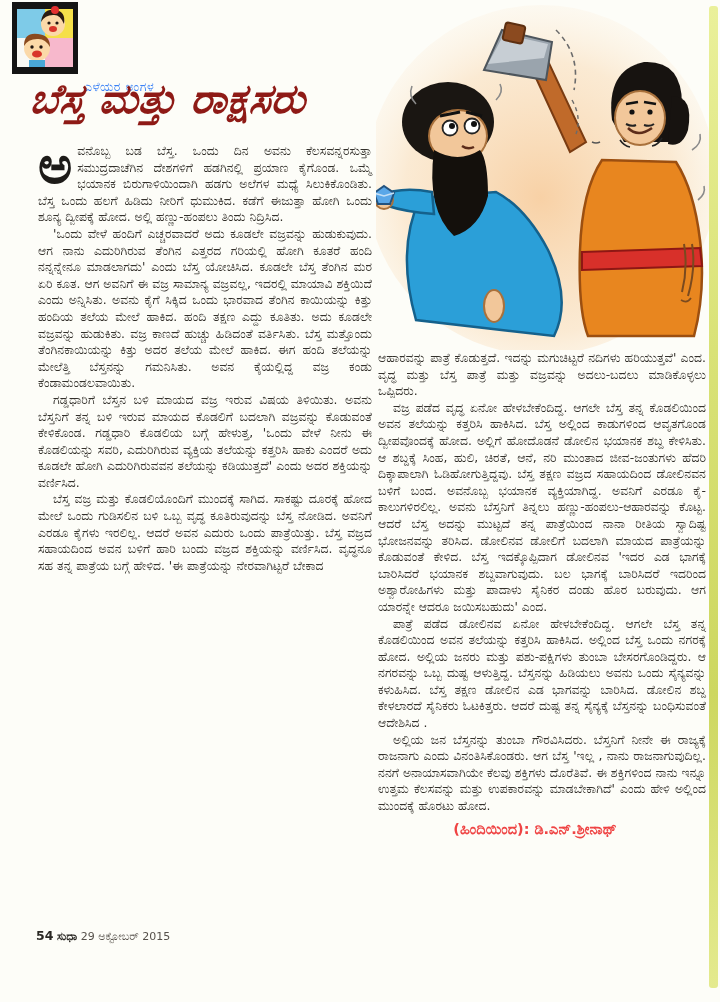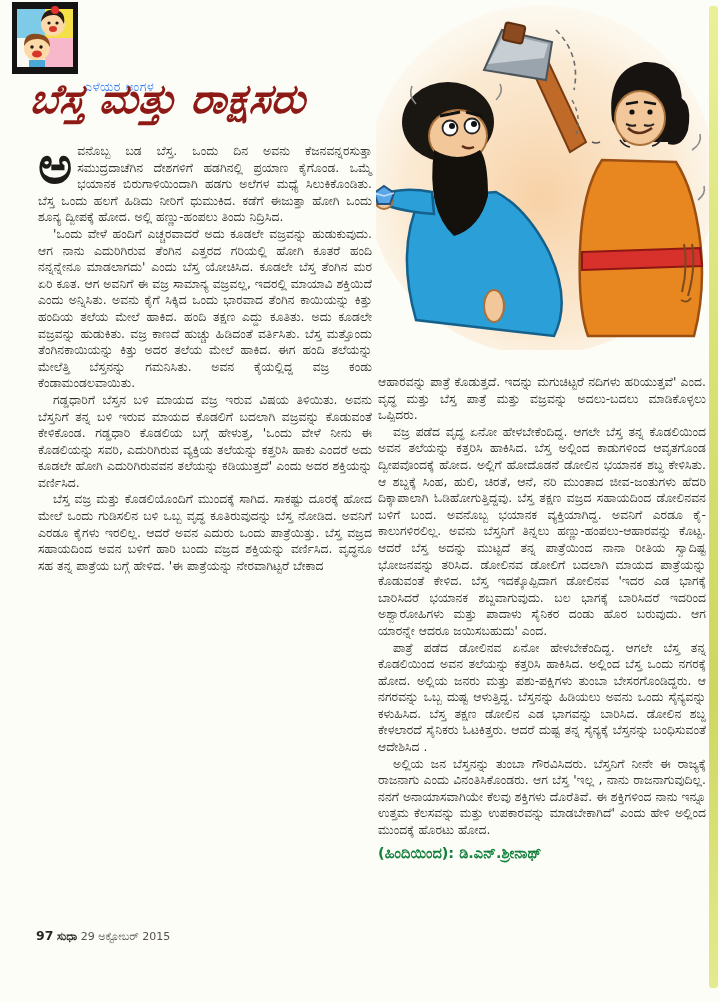--- a/index.html
+++ b/index.html
@@ -17,26 +17,26 @@
     position:absolute;left:30px;top:78px;width:360px;margin:0;
     font-family:"DejaVu Serif",serif;font-style:italic;font-weight:bold;
     font-size:41px;line-height:1.05;color:#8e1a16;transform:skewX(-4deg);
     white-space:nowrap;
   }
   
   .illustration{position:absolute;left:376px;top:0;width:336px;height:350px;}
   
   .col{position:absolute;font-size:12.4px;line-height:16.6px;text-align:justify;}
   .col1{left:38px;top:143px;width:334px;}
-  .col2{left:378px;top:350px;width:328px;margin-top:24px;}
+  .col2{left:378px;top:350px;width:328px;}
   .para{margin:0;}
   .indent{text-indent:15px;}
   .dropcap{float:left;font-size:52px;line-height:42px;font-weight:bold;color:#1d1b18;margin:1px 5px 0 0;font-family:"DejaVu Serif",serif;}
   
-  .author{margin-top:6px;text-align:left;font-weight:bold;font-size:14.5px;color:#15803d;padding-right:14px;}
+  .author{margin-top:6px;text-align:center;font-weight:bold;font-size:14.5px;color:#ef4444;padding-right:14px;}
   
   .footer{position:absolute;left:36px;top:928px;font-size:11px;color:#2a2824;}
   .footer .pgnum{font-weight:bold;font-size:12.5px;}
   .footer .mag{font-weight:bold;}
   .footer .date{color:#55504a;}
   
   .edge-strip{
     position:absolute;right:2px;top:6px;width:9px;height:982px;
     background:linear-gradient(180deg,#eaf09a 0%,#d9e276 35%,#cdd75f 70%,#e4ea8e 100%);
     border-radius:3px;
@@ -140,35 +140,35 @@
       </g>
 
       <g>
         <path d="M306 292 q6 -24 2 -48 M312 296 q8 -28 4 -52" stroke="#7a4a1f" stroke-width="2" fill="none"></path>
         <path d="M305 300 q6 4 10 -2" stroke="#7a4a1f" stroke-width="1.6" fill="none"></path>
       </g>
     </svg>
   </div>
 
   <div class="col col1">
-    <p class="para"><span class="dropcap">ಅ</span><span>ವನೊಬ್ಬ ಬಡ ಬೆಸ್ತ. ಒಂದು ದಿನ ಅವನು ಕೆಜನವನ್ನರಸುತ್ತಾ ಸಮುದ್ರದಾಚೆಗಿನ ದೇಶಗಳಿಗೆ ಹಡಗಿನಲ್ಲಿ ಪ್ರಯಾಣ ಕೈಗೊಂಡ. ಒಮ್ಮೆ ಭಯಾನಕ ಬಿರುಗಾಳಿಯಿಂದಾಗಿ ಹಡಗು ಅಲೆಗಳ ಮಧ್ಯೆ ಸಿಲುಕಿಕೊಂಡಿತು. ಬೆಸ್ತ ಒಂದು ಹಲಗೆ ಹಿಡಿದು ನೀರಿಗೆ ಧುಮುಕಿದ. ಕಡೆಗೆ ಈಜುತ್ತಾ ಹೋಗಿ ಒಂದು ಶೂನ್ಯ ದ್ವೀಪಕ್ಕೆ ಹೋದ. ಅಲ್ಲಿ ಹಣ್ಣು-ಹಂಪಲು ತಿಂದು ನಿದ್ರಿಸಿದ.</span></p>
+    <p class="para"><span class="dropcap">ಅ</span><span>ವನೊಬ್ಬ ಬಡ ಬೆಸ್ತ. ಒಂದು ದಿನ ಅವನು ಕೆಲಸವನ್ನರಸುತ್ತಾ ಸಮುದ್ರದಾಚೆಗಿನ ದೇಶಗಳಿಗೆ ಹಡಗಿನಲ್ಲಿ ಪ್ರಯಾಣ ಕೈಗೊಂಡ. ಒಮ್ಮೆ ಭಯಾನಕ ಬಿರುಗಾಳಿಯಿಂದಾಗಿ ಹಡಗು ಅಲೆಗಳ ಮಧ್ಯೆ ಸಿಲುಕಿಕೊಂಡಿತು. ಬೆಸ್ತ ಒಂದು ಹಲಗೆ ಹಿಡಿದು ನೀರಿಗೆ ಧುಮುಕಿದ. ಕಡೆಗೆ ಈಜುತ್ತಾ ಹೋಗಿ ಒಂದು ಶೂನ್ಯ ದ್ವೀಪಕ್ಕೆ ಹೋದ. ಅಲ್ಲಿ ಹಣ್ಣು-ಹಂಪಲು ತಿಂದು ನಿದ್ರಿಸಿದ.</span></p>
     <p class="para indent">'ಒಂದು ವೇಳೆ ಹಂದಿಗೆ ಎಚ್ಚರವಾದರೆ ಅದು ಕೂಡಲೇ ವಜ್ರವನ್ನು ಹುಡುಕುವುದು. ಆಗ ನಾನು ಎದುರಿಗಿರುವ ತೆಂಗಿನ ಎತ್ತರದ ಗರಿಯಲ್ಲಿ ಹೋಗಿ ಕೂತರೆ ಹಂದಿ ನನ್ನನ್ನೇನೂ ಮಾಡಲಾಗದು' ಎಂದು ಬೆಸ್ತ ಯೋಚಿಸಿದ. ಕೂಡಲೇ ಬೆಸ್ತ ತೆಂಗಿನ ಮರ ಏರಿ ಕೂತ. ಆಗ ಅವನಿಗೆ ಈ ವಜ್ರ ಸಾಮಾನ್ಯ ವಜ್ರವಲ್ಲ, ಇದರಲ್ಲಿ ಮಾಯಾವಿ ಶಕ್ತಿಯಿದೆ ಎಂದು ಅನ್ನಿಸಿತು. ಅವನು ಕೈಗೆ ಸಿಕ್ಕಿದ ಒಂದು ಭಾರವಾದ ತೆಂಗಿನ ಕಾಯಿಯನ್ನು ಕಿತ್ತು ಹಂದಿಯ ತಲೆಯ ಮೇಲೆ ಹಾಕಿದ. ಹಂದಿ ತಕ್ಷಣ ಎದ್ದು ಕೂತಿತು. ಅದು ಕೂಡಲೇ ವಜ್ರವನ್ನು ಹುಡುಕಿತು. ವಜ್ರ ಕಾಣದೆ ಹುಚ್ಚು ಹಿಡಿದಂತೆ ವರ್ತಿಸಿತು. ಬೆಸ್ತ ಮತ್ತೊಂದು ತೆಂಗಿನಕಾಯಿಯನ್ನು ಕಿತ್ತು ಅದರ ತಲೆಯ ಮೇಲೆ ಹಾಕಿದ. ಈಗ ಹಂದಿ ತಲೆಯನ್ನು ಮೇಲೆತ್ತಿ ಬೆಸ್ತನನ್ನು ಗಮನಿಸಿತು. ಅವನ ಕೈಯಲ್ಲಿದ್ದ ವಜ್ರ ಕಂಡು ಕೆಂಡಾಮಂಡಲವಾಯಿತು.</p>
     <p class="para indent">ಗಡ್ಡಧಾರಿಗೆ ಬೆಸ್ತನ ಬಳಿ ಮಾಯದ ವಜ್ರ ಇರುವ ವಿಷಯ ತಿಳಿಯಿತು. ಅವನು ಬೆಸ್ತನಿಗೆ ತನ್ನ ಬಳಿ ಇರುವ ಮಾಯದ ಕೊಡಲಿಗೆ ಬದಲಾಗಿ ವಜ್ರವನ್ನು ಕೊಡುವಂತೆ ಕೇಳಿಕೊಂಡ. ಗಡ್ಡಧಾರಿ ಕೊಡಲಿಯ ಬಗ್ಗೆ ಹೇಳುತ್ತ, 'ಒಂದು ವೇಳೆ ನೀನು ಈ ಕೊಡಲಿಯನ್ನು ಸವರಿ, ಎದುರಿಗಿರುವ ವ್ಯಕ್ತಿಯ ತಲೆಯನ್ನು ಕತ್ತರಿಸಿ ಹಾಕು ಎಂದರೆ ಅದು ಕೂಡಲೇ ಹೋಗಿ ಎದುರಿಗಿರುವವನ ತಲೆಯನ್ನು ಕಡಿಯುತ್ತದೆ' ಎಂದು ಅದರ ಶಕ್ತಿಯನ್ನು ವರ್ಣಿಸಿದ.</p>
     <p class="para indent">ಬೆಸ್ತ ವಜ್ರ ಮತ್ತು ಕೊಡಲಿಯೊಂದಿಗೆ ಮುಂದಕ್ಕೆ ಸಾಗಿದ. ಸಾಕಷ್ಟು ದೂರಕ್ಕೆ ಹೋದ ಮೇಲೆ ಒಂದು ಗುಡಿಸಲಿನ ಬಳಿ ಒಬ್ಬ ವೃದ್ಧ ಕೂತಿರುವುದನ್ನು ಬೆಸ್ತ ನೋಡಿದ. ಅವನಿಗೆ ಎರಡೂ ಕೈಗಳು ಇರಲಿಲ್ಲ. ಆದರೆ ಅವನ ಎದುರು ಒಂದು ಪಾತ್ರೆಯಿತ್ತು. ಬೆಸ್ತ ವಜ್ರದ ಸಹಾಯದಿಂದ ಅವನ ಬಳಿಗೆ ಹಾರಿ ಬಂದು ವಜ್ರದ ಶಕ್ತಿಯನ್ನು ವರ್ಣಿಸಿದ. ವೃದ್ಧನೂ ಸಹ ತನ್ನ ಪಾತ್ರೆಯ ಬಗ್ಗೆ ಹೇಳಿದ. 'ಈ ಪಾತ್ರೆಯನ್ನು ನೇರವಾಗಿಟ್ಟರೆ ಬೇಕಾದ</p>
   </div>
 
   <div class="col col2">
     <p class="para">ಆಹಾರವನ್ನು ಪಾತ್ರೆ ಕೊಡುತ್ತದೆ. ಇದನ್ನು ಮಗುಚಿಟ್ಟರೆ ನದಿಗಳು ಹರಿಯುತ್ತವೆ' ಎಂದ. ವೃದ್ಧ ಮತ್ತು ಬೆಸ್ತ ಪಾತ್ರೆ ಮತ್ತು ವಜ್ರವನ್ನು ಅದಲು-ಬದಲು ಮಾಡಿಕೊಳ್ಳಲು ಒಪ್ಪಿದರು.</p>
     <p class="para indent">ವಜ್ರ ಪಡೆದ ವೃದ್ಧ ಏನೋ ಹೇಳಬೇಕೆಂದಿದ್ದ. ಆಗಲೇ ಬೆಸ್ತ ತನ್ನ ಕೊಡಲಿಯಿಂದ ಅವನ ತಲೆಯನ್ನು ಕತ್ತರಿಸಿ ಹಾಕಿಸಿದ. ಬೆಸ್ತ ಅಲ್ಲಿಂದ ಕಾಡುಗಳಿಂದ ಆವೃತಗೊಂಡ ದ್ವೀಪವೊಂದಕ್ಕೆ ಹೋದ. ಅಲ್ಲಿಗೆ ಹೋದೊಡನೆ ಡೋಲಿನ ಭಯಾನಕ ಶಬ್ದ ಕೇಳಿಸಿತು. ಆ ಶಬ್ದಕ್ಕೆ ಸಿಂಹ, ಹುಲಿ, ಚಿರತೆ, ಆನೆ, ನರಿ ಮುಂತಾದ ಜೀವ-ಜಂತುಗಳು ಹೆದರಿ ದಿಕ್ಕಾಪಾಲಾಗಿ ಓಡಿಹೋಗುತ್ತಿದ್ದವು. ಬೆಸ್ತ ತಕ್ಷಣ ವಜ್ರದ ಸಹಾಯದಿಂದ ಡೋಲಿನವನ ಬಳಿಗೆ ಬಂದ. ಅವನೊಬ್ಬ ಭಯಾನಕ ವ್ಯಕ್ತಿಯಾಗಿದ್ದ. ಅವನಿಗೆ ಎರಡೂ ಕೈ-ಕಾಲುಗಳಿರಲಿಲ್ಲ. ಅವನು ಬೆಸ್ತನಿಗೆ ತಿನ್ನಲು ಹಣ್ಣು-ಹಂಪಲು-ಆಹಾರವನ್ನು ಕೊಟ್ಟ. ಆದರೆ ಬೆಸ್ತ ಅದನ್ನು ಮುಟ್ಟದೆ ತನ್ನ ಪಾತ್ರೆಯಿಂದ ನಾನಾ ರೀತಿಯ ಸ್ವಾದಿಷ್ಟ ಭೋಜನವನ್ನು ತರಿಸಿದ. ಡೋಲಿನವ ಡೋಲಿಗೆ ಬದಲಾಗಿ ಮಾಯದ ಪಾತ್ರೆಯನ್ನು ಕೊಡುವಂತೆ ಕೇಳಿದ. ಬೆಸ್ತ ಇದಕ್ಕೊಪ್ಪಿದಾಗ ಡೋಲಿನವ 'ಇದರ ಎಡ ಭಾಗಕ್ಕೆ ಬಾರಿಸಿದರೆ ಭಯಾನಕ ಶಬ್ದವಾಗುವುದು. ಬಲ ಭಾಗಕ್ಕೆ ಬಾರಿಸಿದರೆ ಇದರಿಂದ ಅಶ್ವಾರೋಹಿಗಳು ಮತ್ತು ಪಾದಾಳು ಸೈನಿಕರ ದಂಡು ಹೊರ ಬರುವುದು. ಆಗ ಯಾರನ್ನೇ ಆದರೂ ಜಯಿಸಬಹುದು' ಎಂದ.</p>
     <p class="para indent">ಪಾತ್ರೆ ಪಡೆದ ಡೋಲಿನವ ಏನೋ ಹೇಳಬೇಕೆಂದಿದ್ದ. ಆಗಲೇ ಬೆಸ್ತ ತನ್ನ ಕೊಡಲಿಯಿಂದ ಅವನ ತಲೆಯನ್ನು ಕತ್ತರಿಸಿ ಹಾಕಿಸಿದ. ಅಲ್ಲಿಂದ ಬೆಸ್ತ ಒಂದು ನಗರಕ್ಕೆ ಹೋದ. ಅಲ್ಲಿಯ ಜನರು ಮತ್ತು ಪಶು-ಪಕ್ಷಿಗಳು ತುಂಬಾ ಬೇಸರಗೊಂಡಿದ್ದರು. ಆ ನಗರವನ್ನು ಒಬ್ಬ ದುಷ್ಟ ಆಳುತ್ತಿದ್ದ. ಬೆಸ್ತನನ್ನು ಹಿಡಿಯಲು ಅವನು ಒಂದು ಸೈನ್ಯವನ್ನು ಕಳುಹಿಸಿದ. ಬೆಸ್ತ ತಕ್ಷಣ ಡೋಲಿನ ಎಡ ಭಾಗವನ್ನು ಬಾರಿಸಿದ. ಡೋಲಿನ ಶಬ್ದ ಕೇಳಲಾರದೆ ಸೈನಿಕರು ಓಟಕಿತ್ತರು. ಆದರೆ ದುಷ್ಟ ತನ್ನ ಸೈನ್ಯಕ್ಕೆ ಬೆಸ್ತನನ್ನು ಬಂಧಿಸುವಂತೆ ಆದೇಶಿಸಿದ .</p>
     <p class="para indent">ಅಲ್ಲಿಯ ಜನ ಬೆಸ್ತನನ್ನು ತುಂಬಾ ಗೌರವಿಸಿದರು. ಬೆಸ್ತನಿಗೆ ನೀನೇ ಈ ರಾಜ್ಯಕ್ಕೆ ರಾಜನಾಗು ಎಂದು ವಿನಂತಿಸಿಕೊಂಡರು. ಆಗ ಬೆಸ್ತ 'ಇಲ್ಲ , ನಾನು ರಾಜನಾಗುವುದಿಲ್ಲ. ನನಗೆ ಅನಾಯಾಸವಾಗಿಯೇ ಕೆಲವು ಶಕ್ತಿಗಳು ದೊರೆತಿವೆ. ಈ ಶಕ್ತಿಗಳಿಂದ ನಾನು ಇನ್ನೂ ಉತ್ತಮ ಕೆಲಸವನ್ನು ಮತ್ತು ಉಪಕಾರವನ್ನು ಮಾಡಬೇಕಾಗಿದೆ' ಎಂದು ಹೇಳಿ ಅಲ್ಲಿಂದ ಮುಂದಕ್ಕೆ ಹೊರಟು ಹೋದ.</p>
     <p class="author">(ಹಿಂದಿಯಿಂದ): ಡಿ.ಎನ್.ಶ್ರೀನಾಥ್</p>
   </div>
 
   <div class="footer">
-    <span class="pgnum">97</span>
+    <span class="pgnum">54</span>
     <span class="mag">ಸುಧಾ</span>
     <span class="date">29 ಅಕ್ಟೋಬರ್ 2015</span>
   </div>
 
   <div class="edge-strip"></div>
 
 </div>
 
 </body></html>

